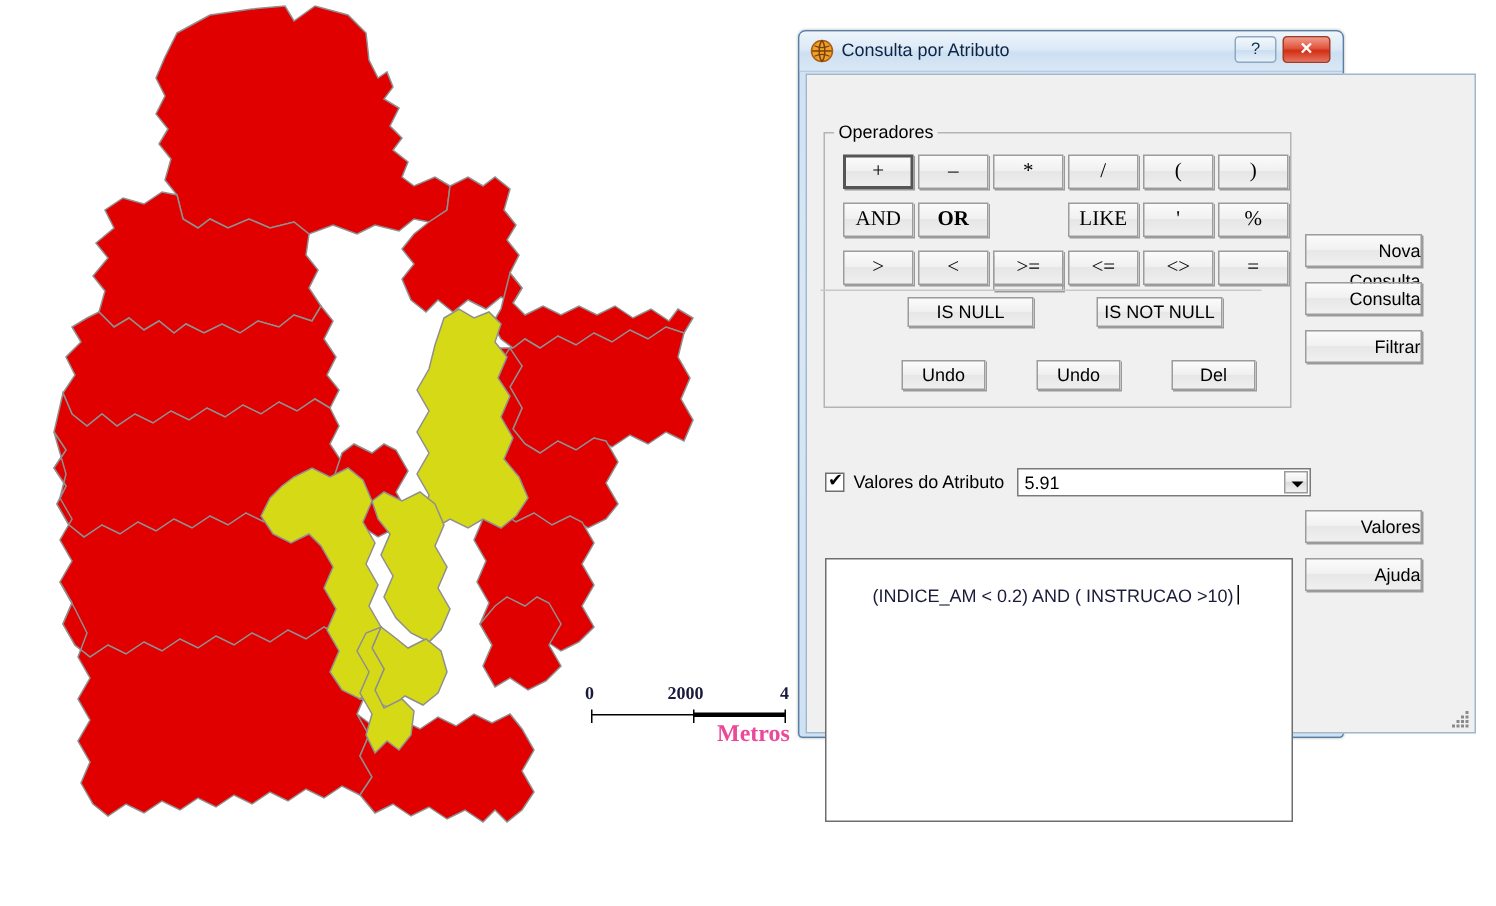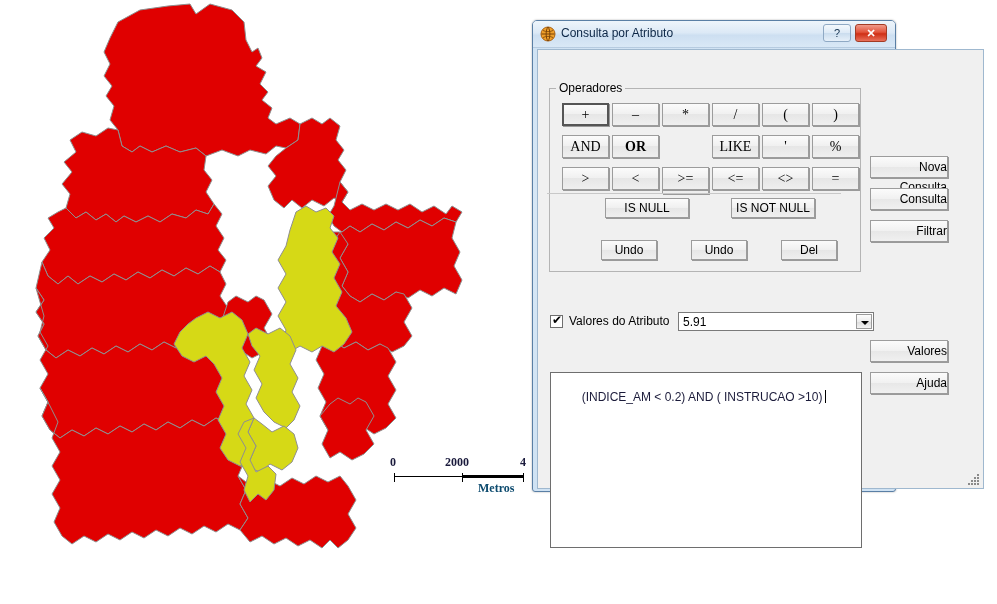--- a/index.html
+++ b/index.html
@@ -39,22 +39,22 @@
     white-space: nowrap;
   }
   #scale-label-0 { left: 0px; top: 0px; }
   #scale-label-2000 { left: 55px; top: 0px; }
   #scale-label-4000 { left: 130px; top: 0px; }
   #scale-units {
     position: absolute;
     left: 88px; top: 26px;
     font-family: "Liberation Serif", serif;
     font-weight: bold;
-    font-size: 12px;
-    color: #0c4a6e;
+    font-size: 16px;
+    color: #ec4899;
   }
   .scale-ruler {
     position: absolute;
     left: 4px; top: 18px;
     height: 8px;
     width: 130px;
   }
   .scale-seg {
     position: absolute;
     top: 3px;

